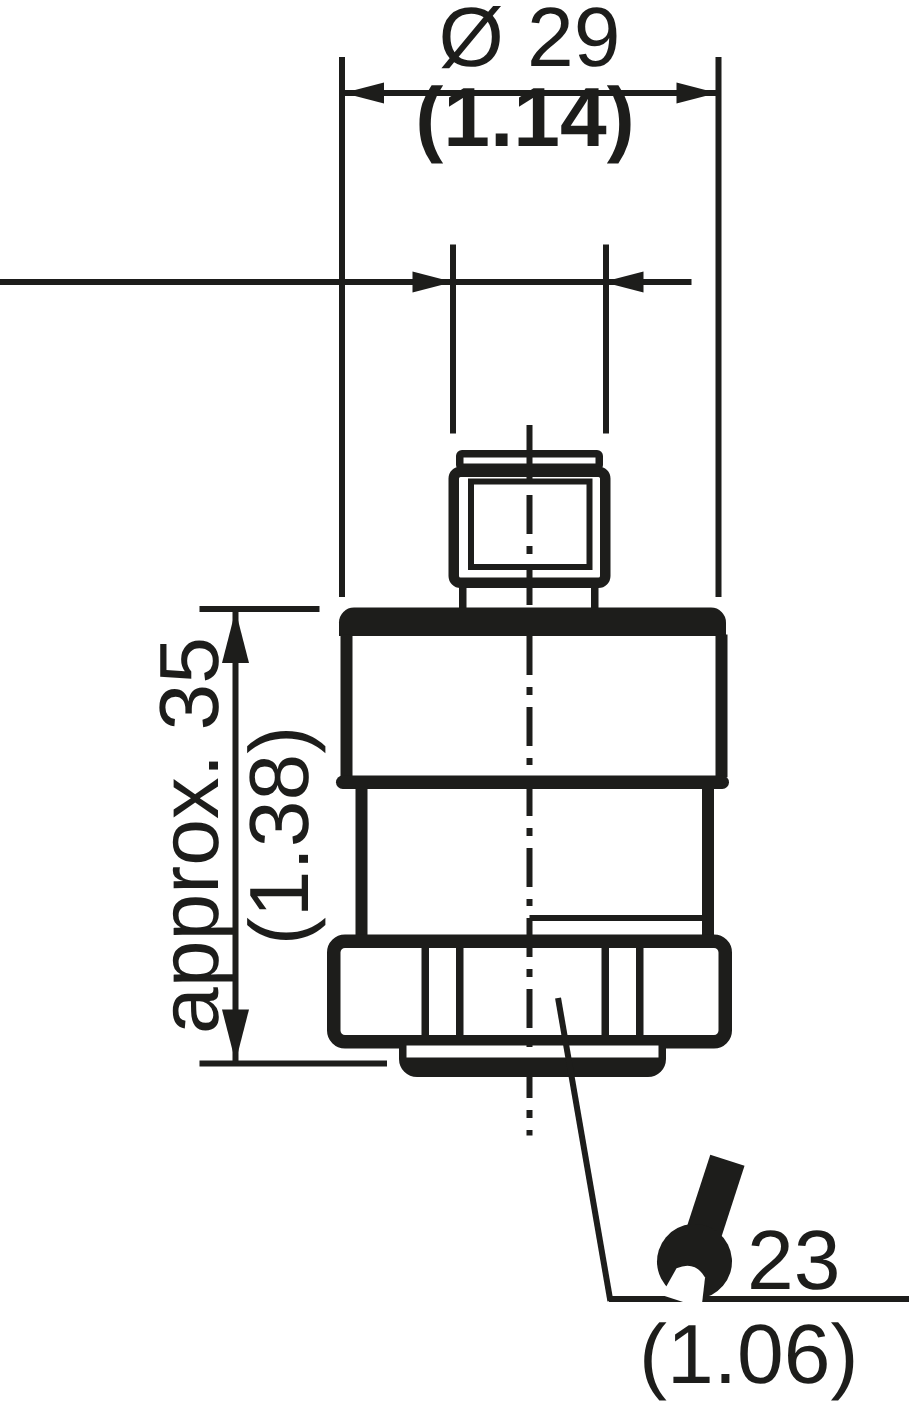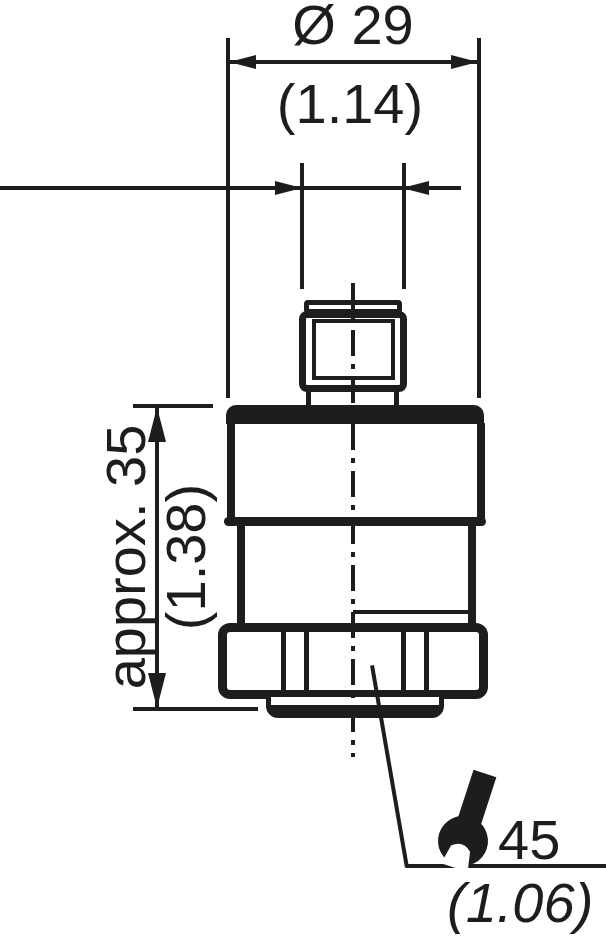--- a/index.html
+++ b/index.html
@@ -46,21 +46,21 @@
   }
   .diag{transform-origin:0 0;}
   svg{position:absolute;overflow:visible;}
 </style>
 </head>
 <body>
 
 <div class="canvas">
 
   <div class="dimtext centered" style="left:233px;top:-3px;width:240px;">Ø 29</div>
-  <div class="dimtext centered" style="left:230px;top:76px;width:240px;">(1.14)</div>
+  <div class="dimtext centered" style="left:230px;top:50px;width:240px;font-weight:bold;">(1.14)</div>
 
   <div class="vline" style="left:226px;top:38px;width:4px;height:360px;"></div>
   <div class="vline" style="left:477px;top:38px;width:4px;height:360px;"></div>
   <div class="hline" style="left:229px;top:60px;width:249px;height:4px;"></div>
   <div class="arrow arrow-left" style="left:229px;top:55px;"></div>
   <div class="arrow arrow-right" style="left:451px;top:55px;"></div>
 
   <div class="hline" style="left:0px;top:186px;width:461px;height:4px;"></div>
   <div class="arrow arrow-right" style="left:275px;top:181px;"></div>
   <div class="arrow arrow-left" style="left:402px;top:181px;"></div>
@@ -105,16 +105,16 @@
   <div class="hline" style="left:406px;top:864px;width:200px;height:4px;"></div>
 
   <svg style="left:418px;top:772px;" width="86" height="96" viewBox="0 0 86 96" aria-hidden="true">
     <g transform="rotate(18 45 69)">
       <rect x="33" y="-2" width="24" height="52" fill="#1d1d1b"></rect>
       <circle cx="45" cy="69" r="25" fill="#1d1d1b"></circle>
       <path d="M 31 97 L 35 77 Q 45 68 55 77 L 59 97 Z" fill="#ffffff"></path>
     </g>
   </svg>
 
-  <div class="dimtext" style="left:498px;top:812px;">45</div>
-  <div class="dimtext" style="left:447px;top:875px;font-style:italic;">(1.06)</div>
+  <div class="dimtext" style="left:498px;top:812px;">23</div>
+  <div class="dimtext" style="left:426px;top:875px;">(1.06)</div>
 
 </div>
 
 </body></html>

